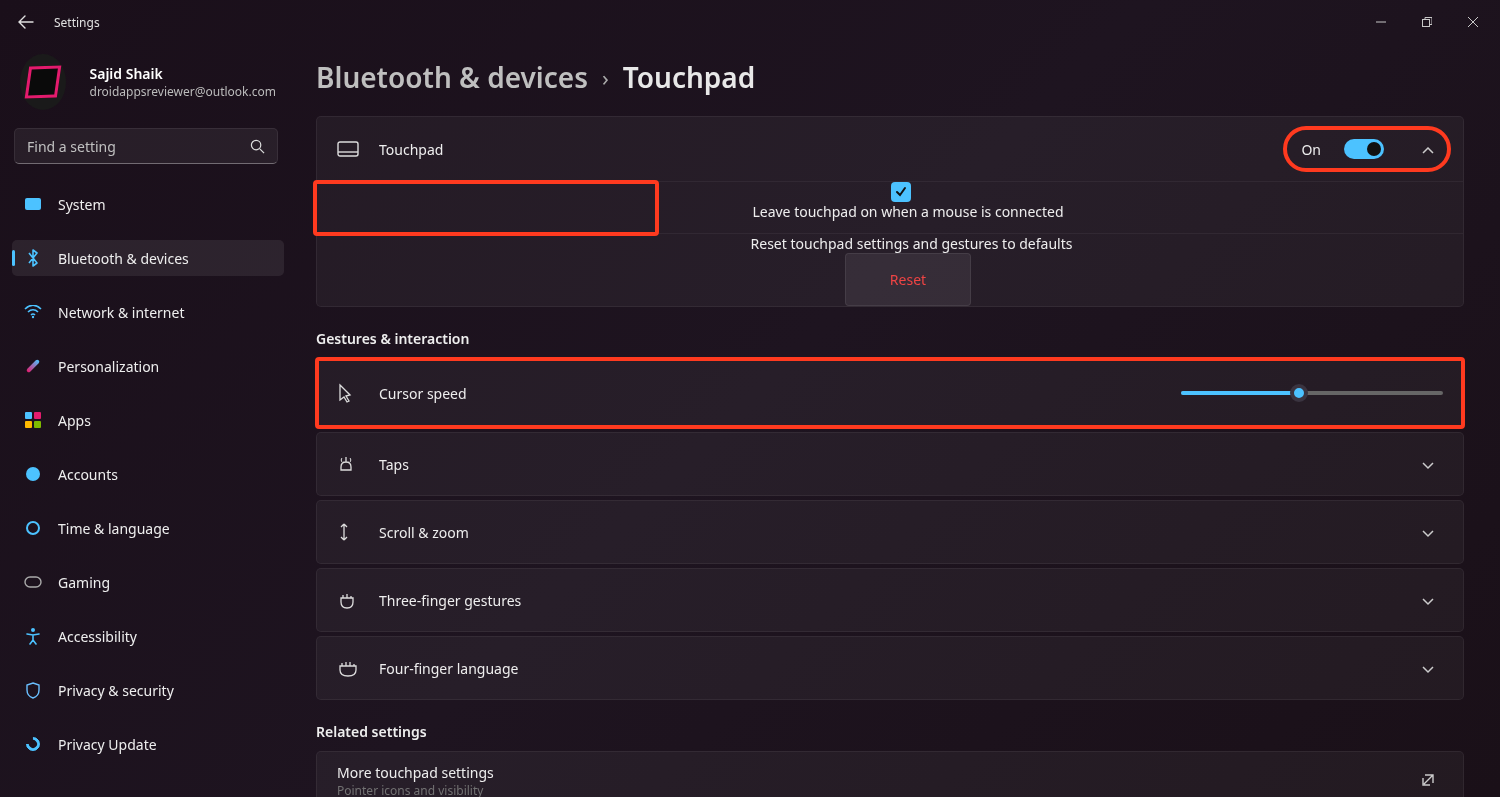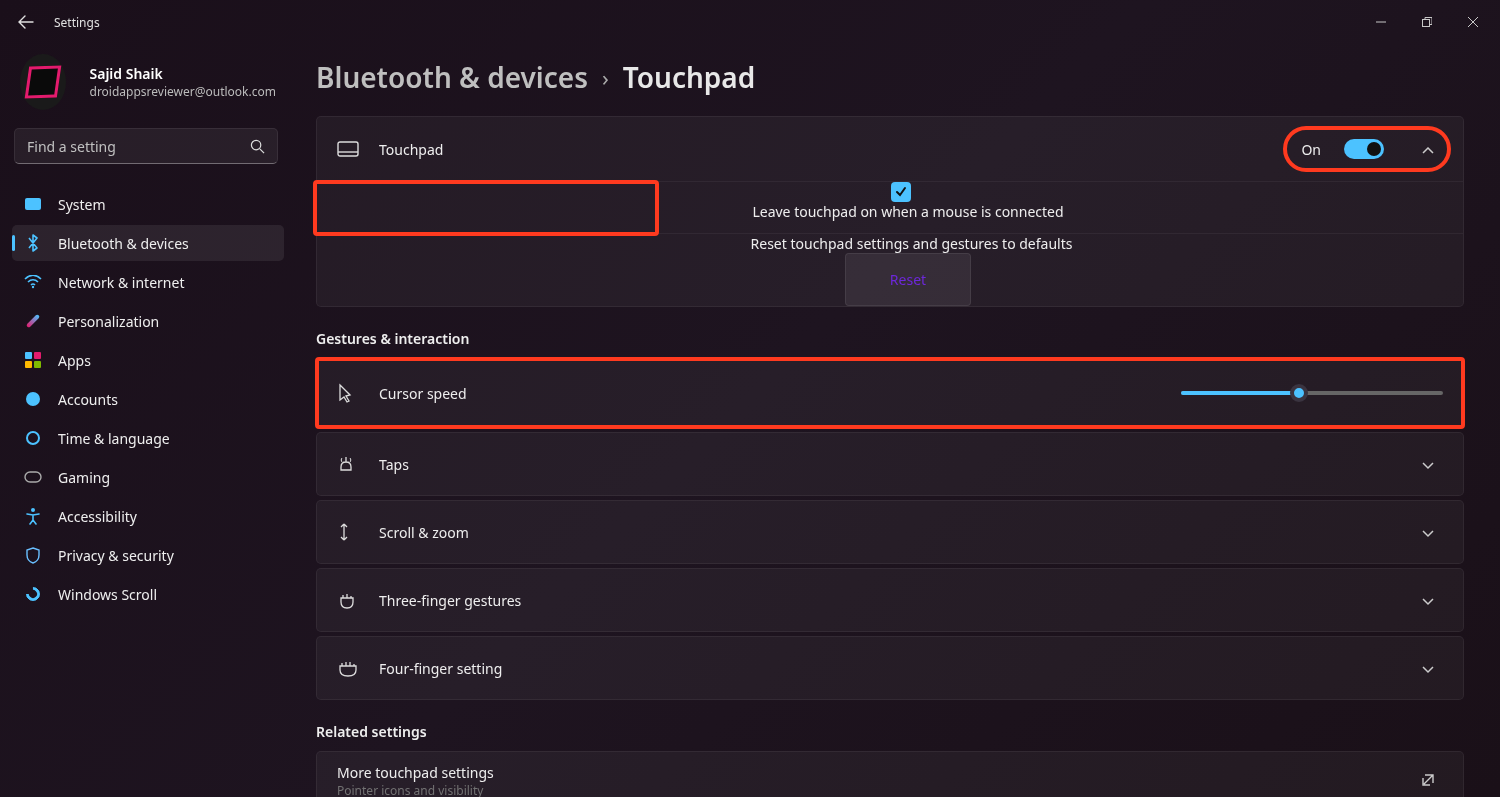--- a/index.html
+++ b/index.html
@@ -66,21 +66,21 @@
     border-radius: 5px;
     display: flex; align-items: center;
     padding: 0 12px;
     margin: 0 2px 22px 2px;
   }
   .search-input {
     background: transparent; border: none; outline: none;
     color: #0f766e; font-size: 14px; flex: 1;
   }
   .search-input::placeholder { color: #c0c0c0; }
-  .nav { display: flex; flex-direction: column; gap: 3px; }
+  .nav { display: flex; flex-direction: column; gap: 18px; }
   .nav-item {
     height: 36px; border-radius: 5px;
     display: flex; align-items: center; gap: 16px;
     padding: 0 12px;
     font-size: 14px; color: #eee;
     position: relative;
   }
   .nav-item.active {
     background: rgba(255,255,255,0.08);
   }
@@ -136,21 +136,21 @@
   }
   .checkbox {
     width: 20px; height: 20px; border-radius: 4px; background: #4cc2ff;
     display:flex; align-items:center; justify-content:center; color:#111;
     margin-right: 14px;
   }
   .reset-btn {
     background: rgba(255,255,255,0.07);
     border: 1px solid rgba(255,255,255,0.08);
     border-radius: 4px;
-    padding: 16px 44px; font-size: 14px; color:#6d28d9;
+    padding: 16px 44px; font-size: 14px; color:#ef4444;
   }
   .section-title {
     font-size: 14px; font-weight: 600; color: #eee;
     margin: 22px 0 10px 0;
   }
   .slider {
     width: 262px; height: 20px; position: relative;
     display: flex; align-items: center;
   }
   .slider-track {
@@ -317,21 +317,21 @@
           <svg width="14" height="17" viewBox="0 0 14 17">
               <path d="M7 1l6 2v5c0 4-3 7-6 8-3-1-6-4-6-8V3z" stroke="#6abfff" fill="none" stroke-width="1.4"></path>
             </svg>
         </span>
         <span>Privacy &amp; security</span>
       </div>
       <div class="nav-item">
         <span class="nav-ico">
             <span class="ic-upd"></span>
           </span>
-        <span>Windows Scroll</span>
+        <span>Privacy Update</span>
       </div>
     </nav>
   </aside>
 
   <main class="main">
     <div class="breadcrumb">
       <span class="crumb dim">Bluetooth &amp; devices</span>
       <span class="crumb-sep">›</span>
       <span class="crumb">Touchpad</span>
     </div>
@@ -441,21 +441,21 @@
       </div>
     </div>
 
     <div class="card">
       <div class="row">
         <span class="row-ico">
           <svg width="22" height="20" viewBox="0 0 22 20">
               <path d="M5 8V5m4 3V4m4 4V4m4 4V6M3 12c0 4 2 6 8 6s8-2 8-6V8H3z" stroke="#ddd" fill="none" stroke-width="1.3"></path>
             </svg>
         </span>
-        <span class="row-label">Four-finger setting</span>
+        <span class="row-label">Four-finger language</span>
         <span class="spacer"></span>
         <span class="chev"><svg width="12" height="8" viewBox="0 0 12 8">
               <path d="M1 1l5 5 5-5" stroke="#ccc" fill="none" stroke-width="1.5"></path>
             </svg></span>
       </div>
     </div>
 
     <div class="section-title">Related settings</div>
 
     <div class="card">

